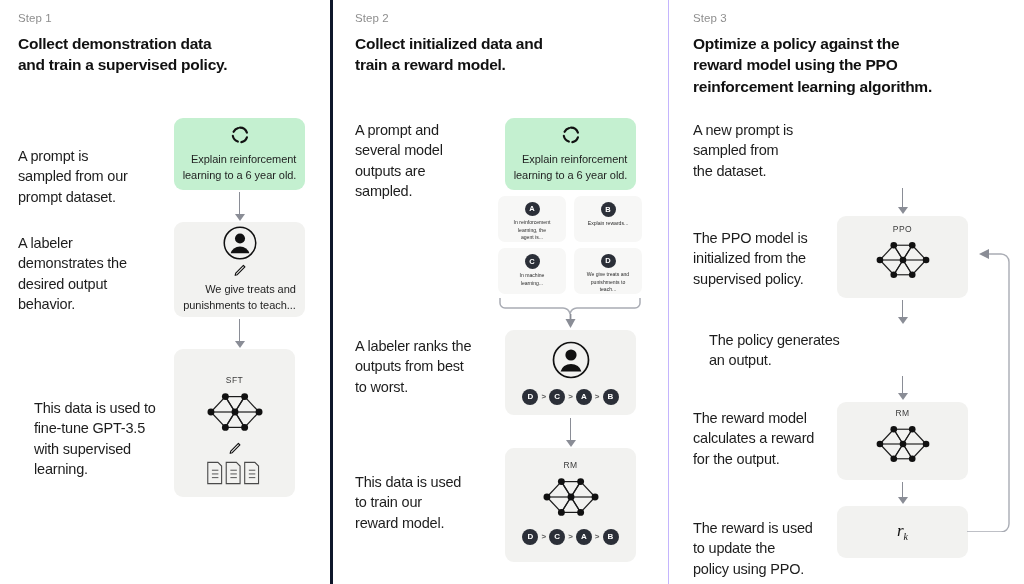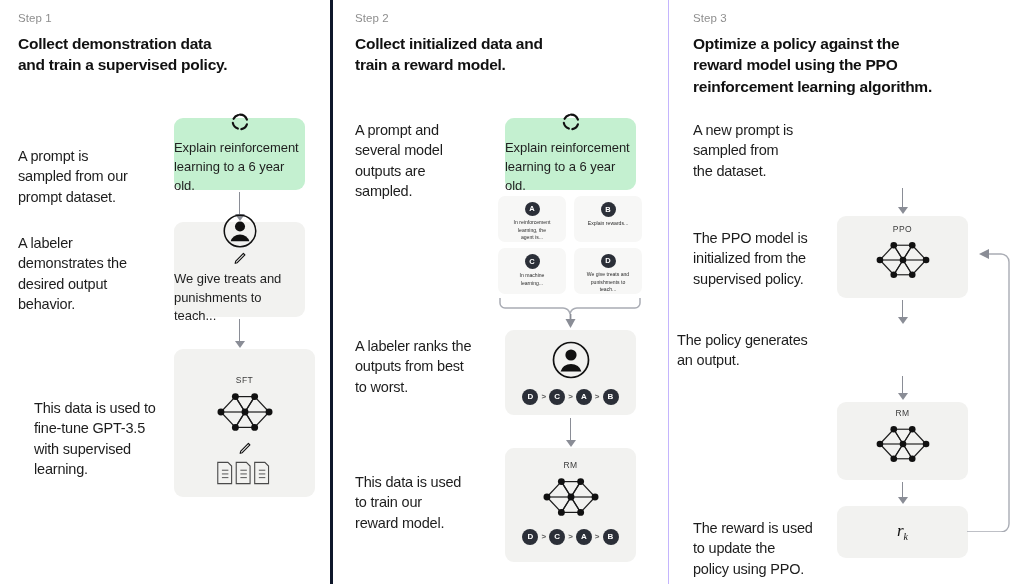--- a/index.html
+++ b/index.html
@@ -65,23 +65,23 @@
     box-sizing: border-box;
     border-radius: 9px;
     background: #f2f2f0;
     display: flex;
     flex-direction: column;
     align-items: center;
     justify-content: center;
   }
   .box.green { background: #c4f0d0; }
   .box-text {
-    font-size: 13px;
+    font-size: 11px;
     line-height: 1.45;
-    text-align: left;
+    text-align: right;
     color: #1f1f1f;
     white-space: pre-line;
     letter-spacing: -0.05px;
   }
 
   
   .mini-card {
     position: absolute;
     box-sizing: border-box;
     background: #f7f7f6;
@@ -225,21 +225,21 @@
       </span>
       <div class="box-text" style="margin-top:4px;">We give treats and
 punishments to teach...</div>
     </div>
 
     <div class="arrow" style="left:234px; top:319px; height:29px;">
       <div class="shaft"></div>
         <div class="head"></div>
     </div>
 
-    <div class="box" style="left:174px; top:349px; width:141px; height:148px; justify-content:flex-start; padding-top:26px;">
+    <div class="box" style="left:174px; top:349px; width:121px; height:148px; justify-content:flex-start; padding-top:26px;">
       <div class="nn-label">SFT</div>
       <span>
         <svg width="58" height="50" viewBox="0 0 60 52">
           <g stroke="#1b1b1b" stroke-width="1.25">
             <line x1="5" y1="26" x2="20" y2="10"></line>
               <line x1="5" y1="26" x2="20" y2="42"></line>
             <line x1="5" y1="26" x2="30" y2="26"></line>
             <line x1="20" y1="10" x2="40" y2="10"></line>
               <line x1="20" y1="10" x2="30" y2="26"></line>
             <line x1="20" y1="10" x2="40" y2="42"></line>
@@ -416,22 +416,25 @@
     <div class="step-title">Optimize a policy against the
 reward model using the PPO
 reinforcement learning algorithm.</div>
 
     <div class="caption" style="left:24px; top:120px;">A new prompt is
 sampled from
 the dataset.</div>
     <div class="caption" style="left:24px; top:228px;">The PPO model is
 initialized from the
 supervised policy.</div>
-    <div class="caption" style="left:8px; top:330px;">The policy generates
+    <div class="caption" style="left:40px; top:330px;">The policy generates
 an output.</div>
+    <div class="caption" style="left:24px; top:408px;">The reward model
+calculates a reward
+for the output.</div>
     <div class="caption" style="left:24px; top:518px;">The reward is used
 to update the
 policy using PPO.</div>
 
 
     <div class="arrow" style="left:228px; top:188px; height:26px;">
       <div class="shaft"></div>
         <div class="head"></div>
     </div>
 

